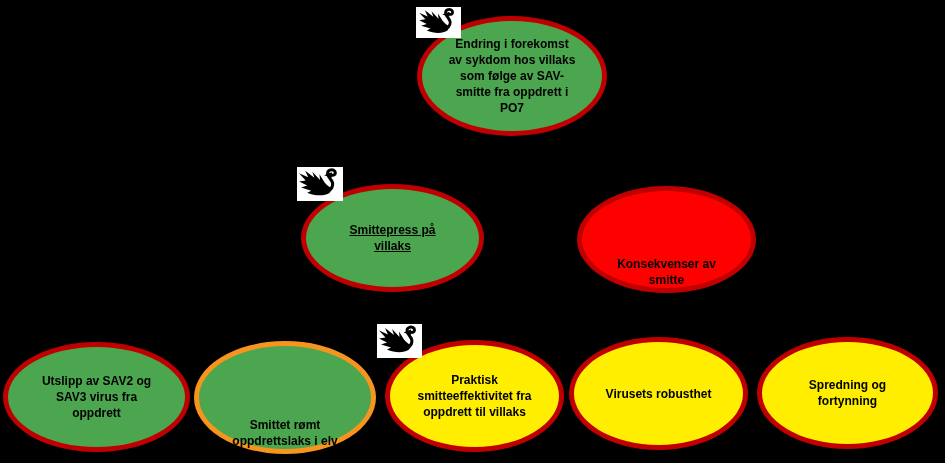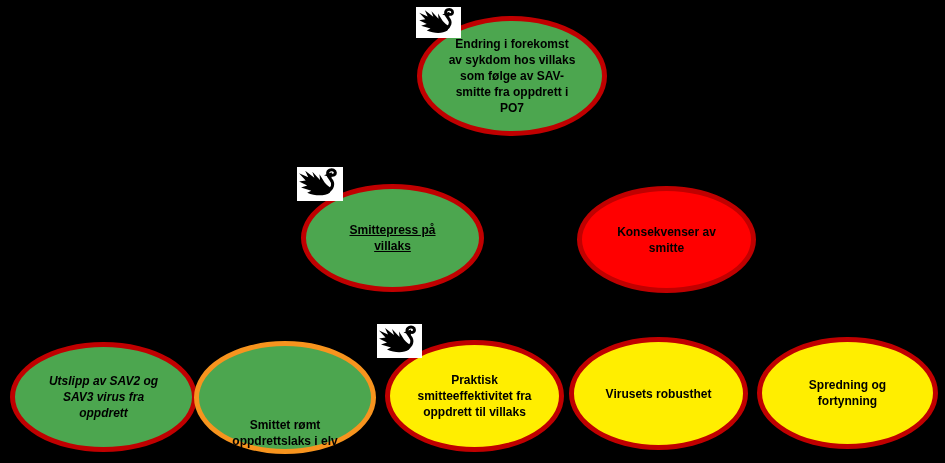--- a/index.html
+++ b/index.html
@@ -14,29 +14,29 @@
     font-family:"Liberation Sans", sans-serif;
   }
   .node{
     position:absolute;border-radius:50%;box-sizing:border-box;
     display:flex;align-items:center;justify-content:center;
     text-align:center;font-weight:bold;font-size:12px;line-height:16px;
     color:var(--c-text);
   }
   .node .label{white-space:pre-line;padding:0 12px;}
   .fill-green{background:var(--c-green);}
-  .fill-red{background:var(--c-red);}
+  .fill-red{background:var(--c-red);align-items:flex-end;}
   .fill-yellow{background:var(--c-yellow);}
   .bd-darkred{border:5px solid var(--c-darkred);}
   .bd-orange{border:5px solid var(--c-orange);align-items:flex-end;}
 
   .node-a{left:417px;top:16px;width:190px;height:120px;}
   .node-b{left:301px;top:184px;width:183px;height:108px;text-decoration:underline;}
   .node-c{left:577px;top:186px;width:179px;height:107px;}
-  .node-d{left:10px;top:342px;width:187px;height:110px;font-style:italic;}
+  .node-d{left:3px;top:342px;width:187px;height:110px;}
   .node-e{left:194px;top:341px;width:182px;height:113px;}
   .node-f{left:385px;top:340px;width:179px;height:112px;justify-content:center;}
   .node-g{left:569px;top:337px;width:179px;height:113px;}
   .node-h{left:757px;top:337px;width:181px;height:112px;}
 
   .swan{
     position:absolute;background:var(--c-iconbg);color:var(--c-iconfg);
     display:flex;align-items:center;justify-content:center;z-index:5;
   }
   .swan svg{width:100%;height:100%;display:block;}

